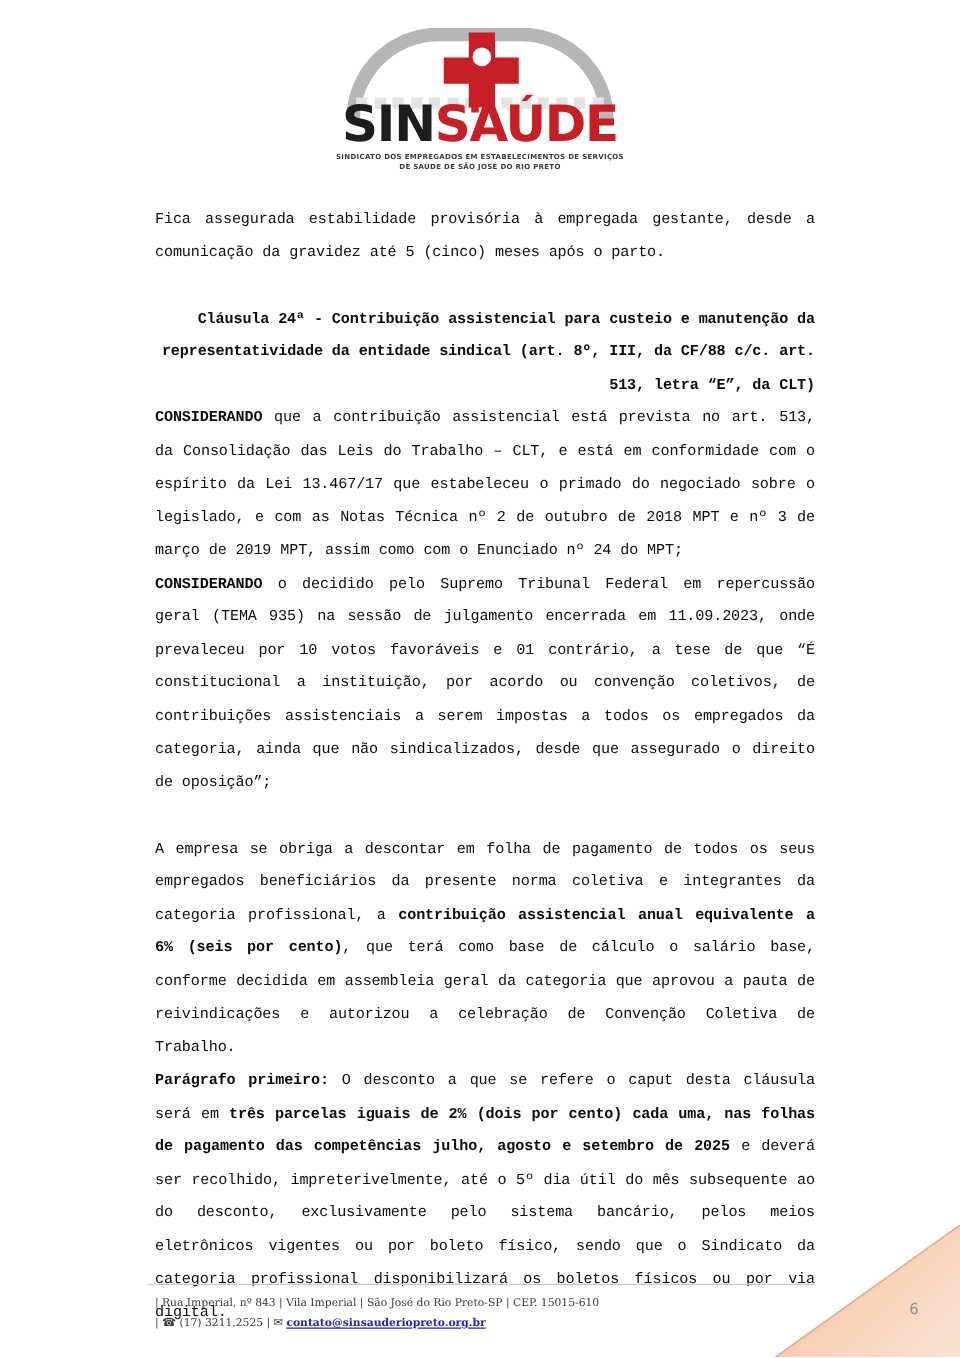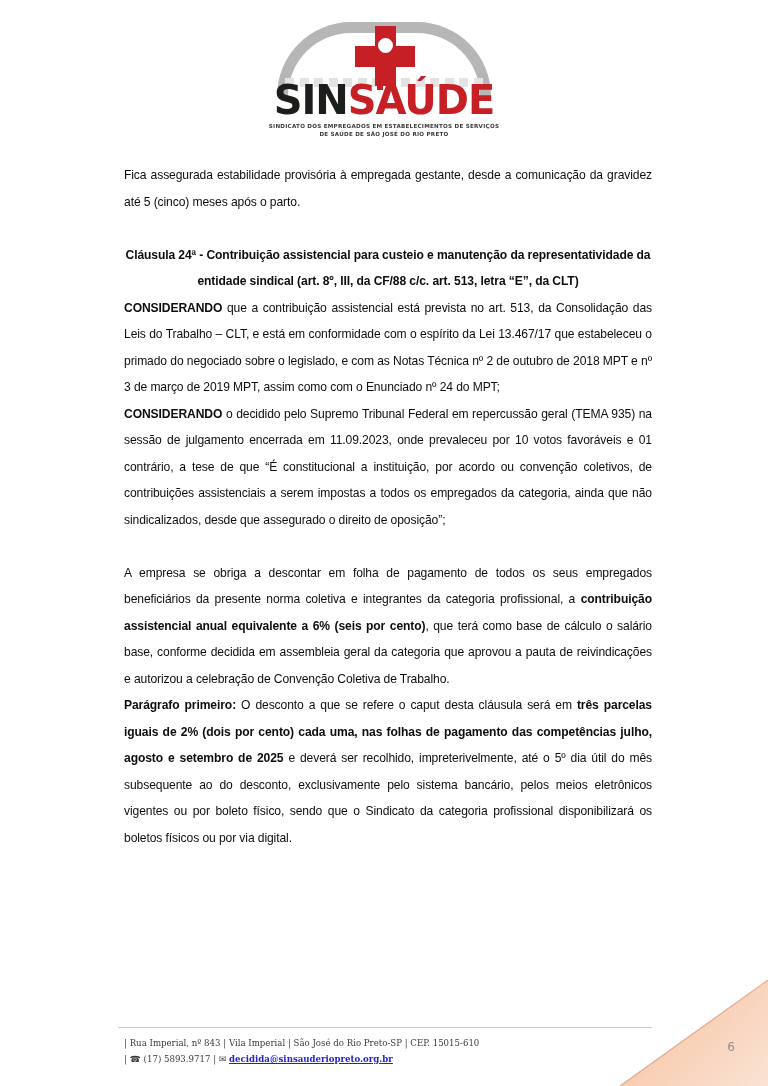--- a/index.html
+++ b/index.html
@@ -145,28 +145,28 @@
 
   
   .content {
     position: absolute;
     left: 124px;
     top: 162px;
     width: 528px;
   }
   p.para {
     margin: 0;
-    font-family: Liberation Sans, sans-serif;
+    font-family: Liberation Mono, monospace;
     font-size: 12.1px;
     line-height: 26.5px;
     text-align: justify;
     color: #0d0d0d;
     letter-spacing: -0.1px;
   }
-  p.para.left { text-align: center; }
+  p.para.left { text-align: right; }
   .spacer { height: 26.5px; }
   b { font-weight: bold; }
 
   
   .footer-rule {
     position: absolute;
     left: 118px;
     top: 1027px;
     width: 534px;
     height: 1px;
@@ -284,24 +284,24 @@
     <p class="para"><b>Parágrafo primeiro:</b><span> O desconto a que se refere o caput desta cláusula será em </span><b>três parcelas iguais de 2% (dois por cento) cada uma, nas folhas de pagamento das competências julho, agosto e setembro de 2025</b><span> e deverá ser recolhido, impreterivelmente, até o 5º dia útil do mês subsequente ao do desconto, exclusivamente pelo sistema bancário, pelos meios eletrônicos vigentes ou por boleto físico, sendo que o Sindicato da categoria profissional disponibilizará os boletos físicos ou por via digital.</span></p>
 
   </div>
 
   <div class="footer-rule"></div>
 
   <div class="footer">
     <div>| Rua Imperial, nº 843 | Vila Imperial | São José do Rio Preto-SP | CEP. 15015-610</div>
     <div><span>|</span>
       <span class="glyph">☎</span>
-      <span>(17) 5893.9717</span>
+      <span>(17) 3211.2525</span>
       <span>|</span>
       <span class="glyph">✉</span>
-      <span class="mail">decidida@sinsauderiopreto.org.br</span>
+      <span class="mail">contato@sinsauderiopreto.org.br</span>
     </div>
   </div>
 
   <div class="corner"></div>
   <svg class="corner-edge" viewBox="0 0 148 106">
     <line x1="0" y1="106" x2="148" y2="0" stroke="#e0a98a" stroke-width="1.2"></line>
   </svg>
   <div class="page-number">6</div>
 
 </div>

